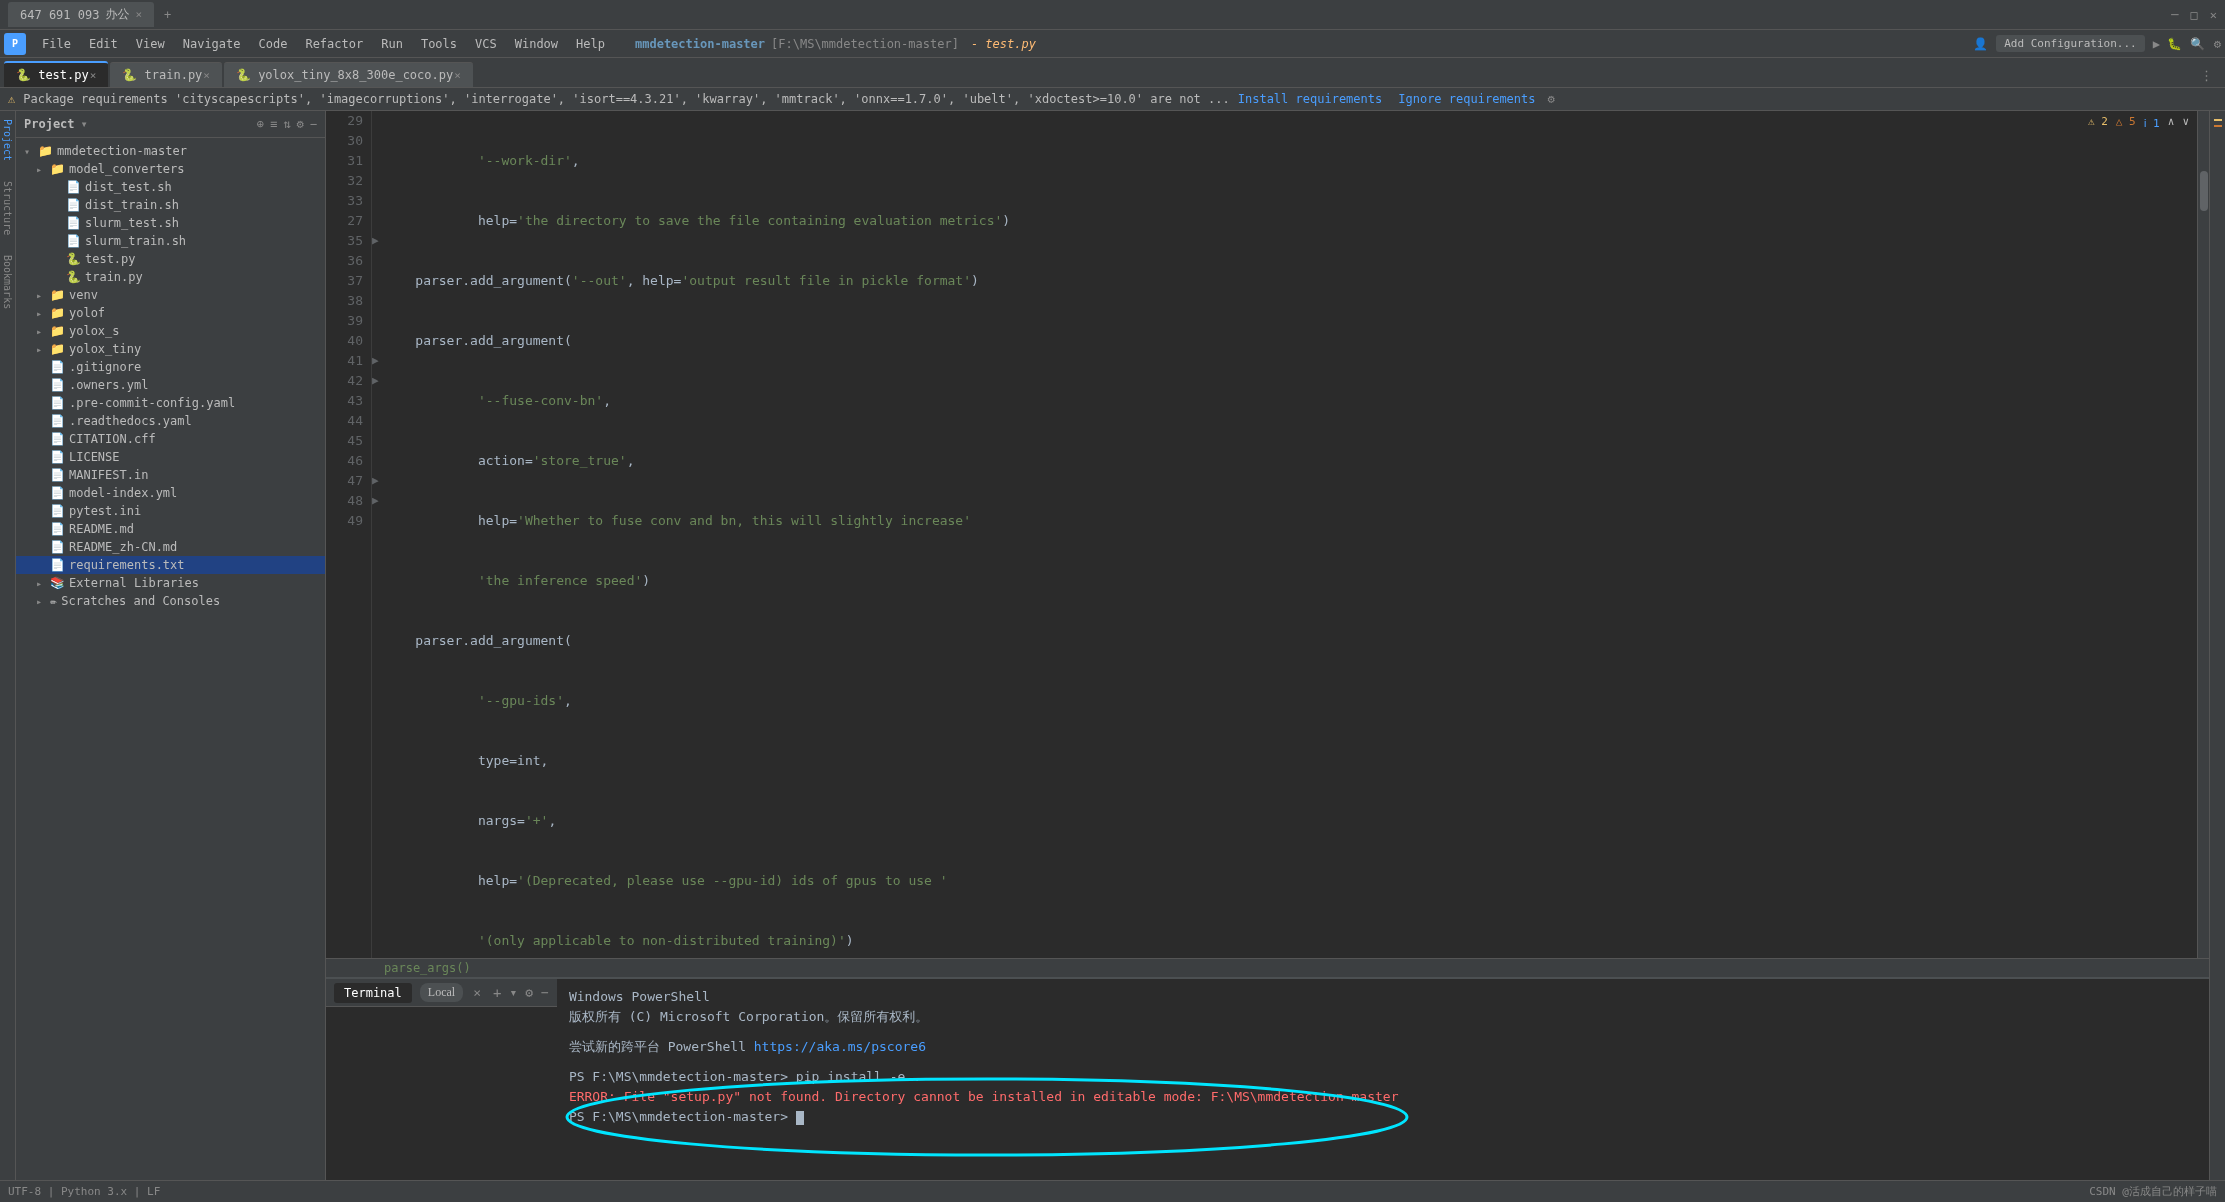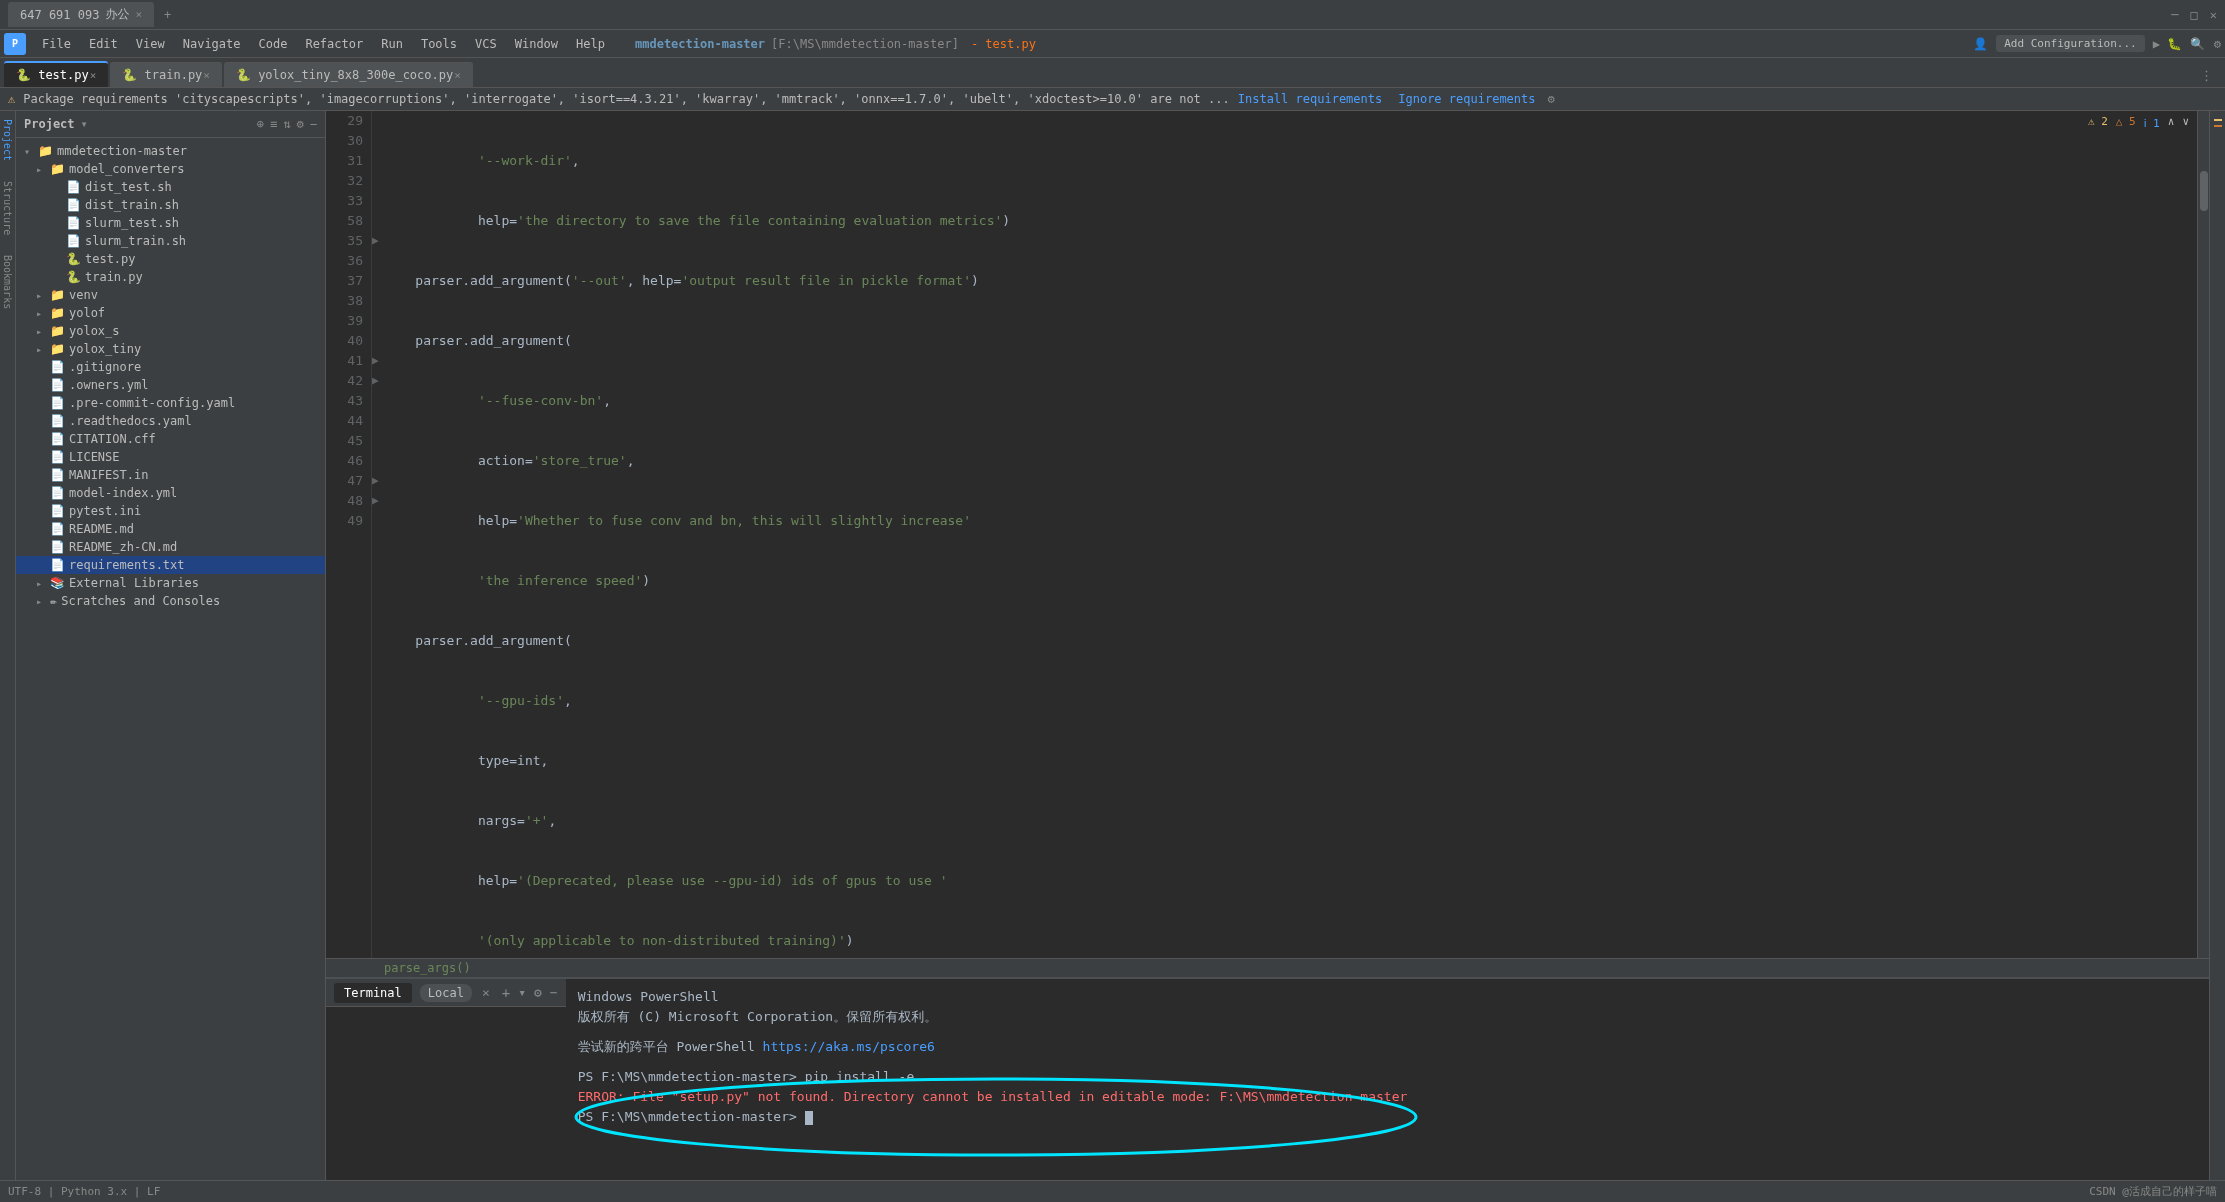--- a/index.html
+++ b/index.html
@@ -58,21 +58,21 @@
       border-radius: 3px;
       display: flex; align-items: center; justify-content: center;
       color: white; font-size: 10px; font-weight: bold;
     }
     .menu-item {
       padding: 3px 8px;
       cursor: pointer;
       border-radius: 3px;
     }
     .menu-bar .project-name { color: #6897bb; font-weight: bold; margin-left: 8px; }
-    .menu-bar .file-name { color: #f97316; margin-left: 6px; }
+    .menu-bar .file-name { color: #fdba74; margin-left: 6px; font-style: italic; }
     .menu-bar .right-controls { margin-left: auto; display: flex; align-items: center; gap: 8px; color: #888; }
 
     
     .editor-tabs {
       background: #3c3f41;
       height: 30px;
       display: flex;
       align-items: flex-end;
       padding: 0 4px;
       border-bottom: 1px solid #555;
@@ -472,21 +472,21 @@
   <div style="flex:1; display: flex; flex-direction: column; position: relative;">
 
     <div style="flex:1; display:flex; background:#2b2b2b; overflow:hidden; position:relative;">
 
       <div class="line-numbers">
         <div>29</div>
         <div>30</div>
         <div>31</div>
         <div>32</div>
         <div>33</div>
-        <div>58</div>
+        <div>27</div>
         <div>35</div>
         <div>36</div>
         <div>37</div>
         <div>38</div>
         <div>39</div>
         <div>40</div>
         <div>41</div>
         <div>42</div>
         <div>43</div>
         <div>44</div>
@@ -559,21 +559,21 @@
     </div>
 
     <div style="background:#3c3f41; padding:2px 8px 2px 58px; font-size:12px; color:#6a8759; border-top:1px solid #555;">
       <span>parse_args()</span>
     </div>
 
     <div class="bottom-section">
 
       <div class="bottom-tabs">
         <span class="bottom-tab active">Terminal</span>
-        <span style="color:#bbb; font-size:12px; background:#4c5052; padding:2px 8px; border-radius:8px;">Local</span>
+        <span style="color:#bbb; font-size:12px; background:#4c5052; padding:2px 8px; border-radius:8px;font-family:Liberation Serif, serif;">Local</span>
         <span style="color:#888; margin-left:2px;">×</span>
         <span style="color:#888; margin-left:4px; font-size:14px;">+</span>
         <span style="color:#888;">▾</span>
         <div class="bottom-controls">
           <span>⚙</span>
           <span>−</span>
         </div>
       </div>
 
       <div class="terminal-content" style="position:relative;">

